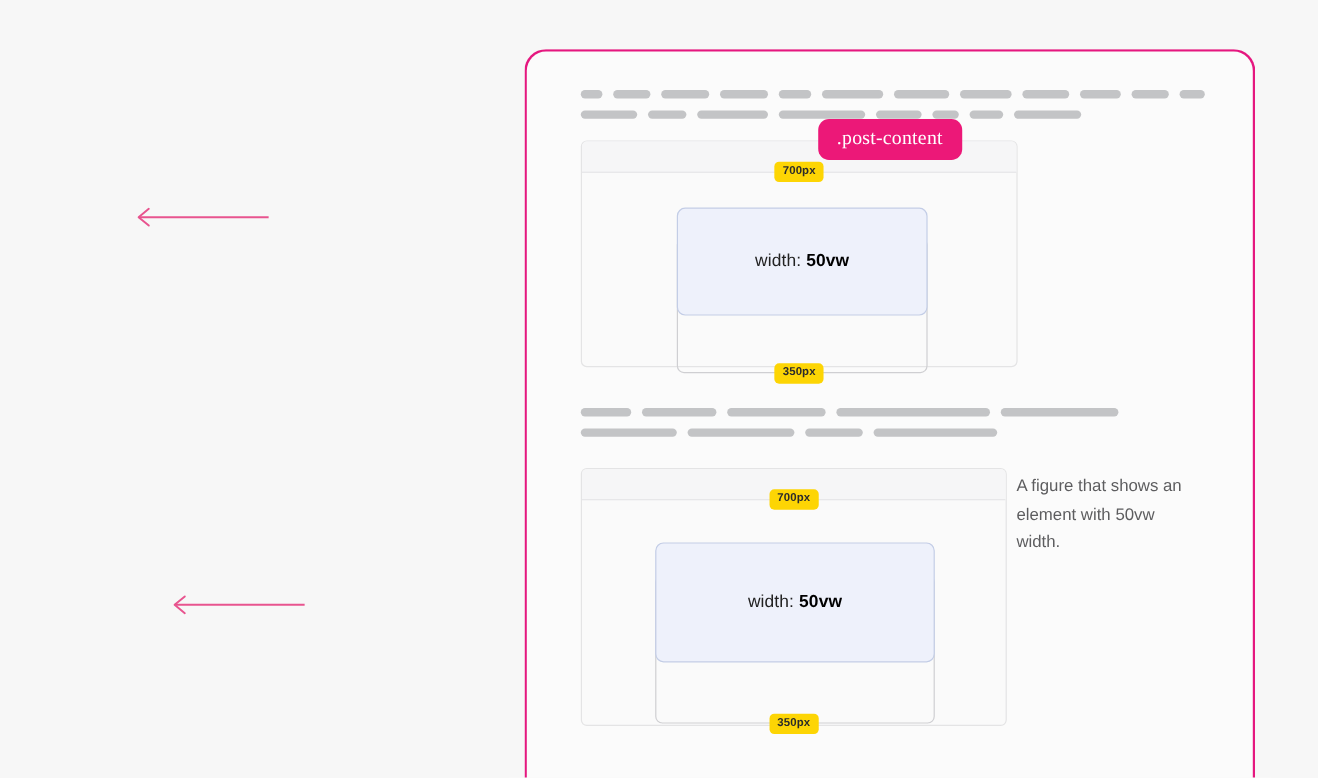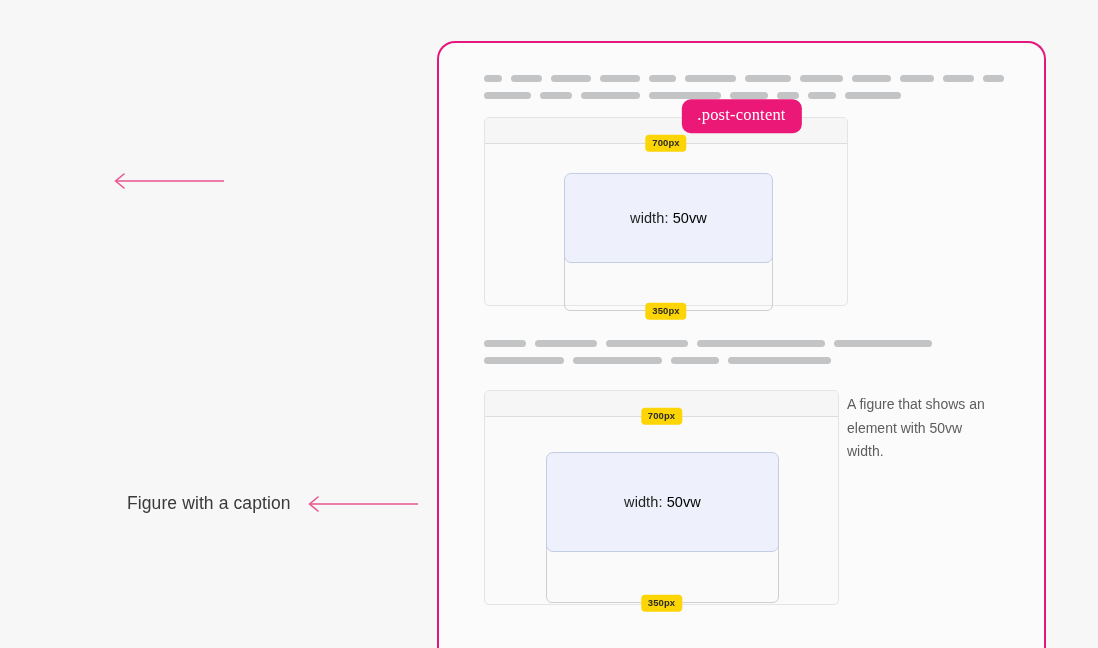--- a/index.html
+++ b/index.html
@@ -157,21 +157,21 @@
     align-items: center;
     justify-content: center;
     z-index: 2;
   }
   .element-label {
     font-size: 14.5px;
     color: #222222;
     letter-spacing: 0.1px;
   }
   .element-label b {
-    font-weight: 400;
+    font-weight: 700;
     color: #000000;
   }
 
   
   .fig1-bracket { left: 79px; top: 80px; width: 209px; height: 113px; }
   .fig1-element { left: 79px; top: 55px; width: 209px; height: 90px; }
   .fig1-badge-350 { top: 193px; }
 
   
   .fig2-bracket { left: 61px; top: 88px; width: 233px; height: 124px; }
@@ -197,21 +197,20 @@
 <body>
 
 <div class="annotation" id="ann-no-caption">
   <svg class="annotation-arrow" width="118" height="20" viewBox="0 0 118 20" fill="none">
     <path d="M118 10 H10" stroke="#e8548f" stroke-width="1.6"></path>
     <path d="M18 3 L9.5 10 L18 17" stroke="#e8548f" stroke-width="1.6" fill="none" stroke-linecap="round" stroke-linejoin="round"></path>
   </svg>
 </div>
 
 <div class="annotation" id="ann-with-caption">
-  <span class="annotation-label">Figure with a caption</span>
   <svg class="annotation-arrow" width="118" height="20" viewBox="0 0 118 20" fill="none">
     <path d="M118 10 H10" stroke="#e8548f" stroke-width="1.6"></path>
     <path d="M18 3 L9.5 10 L18 17" stroke="#e8548f" stroke-width="1.6" fill="none" stroke-linecap="round" stroke-linejoin="round"></path>
   </svg>
 </div>
 
 <div class="post-panel">
 
   <div class="panel-tag">.post-content</div>
 

